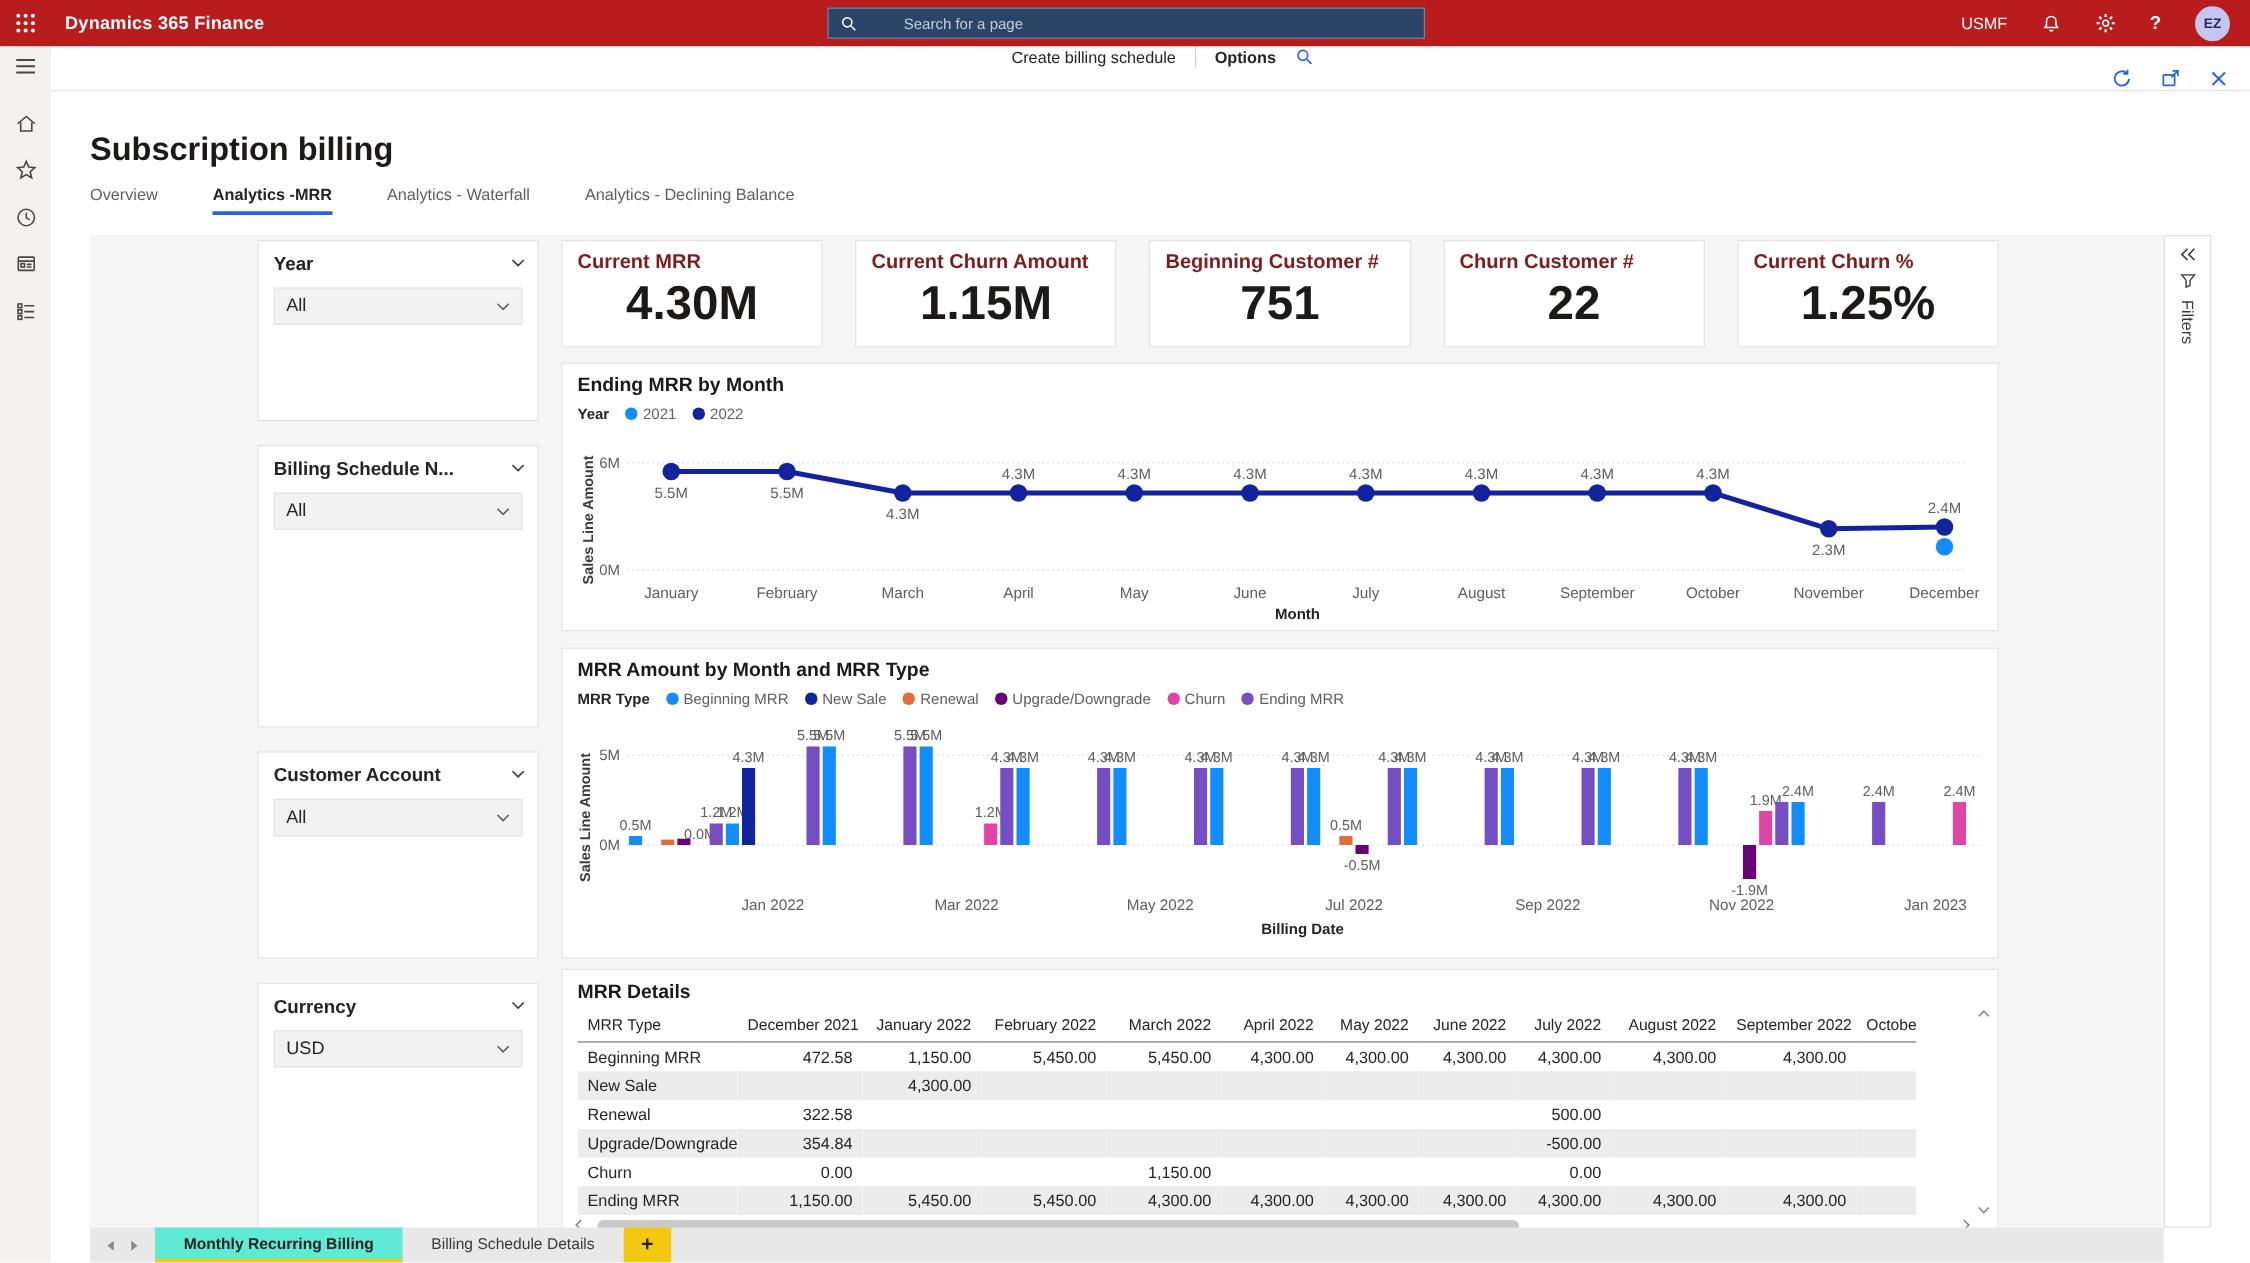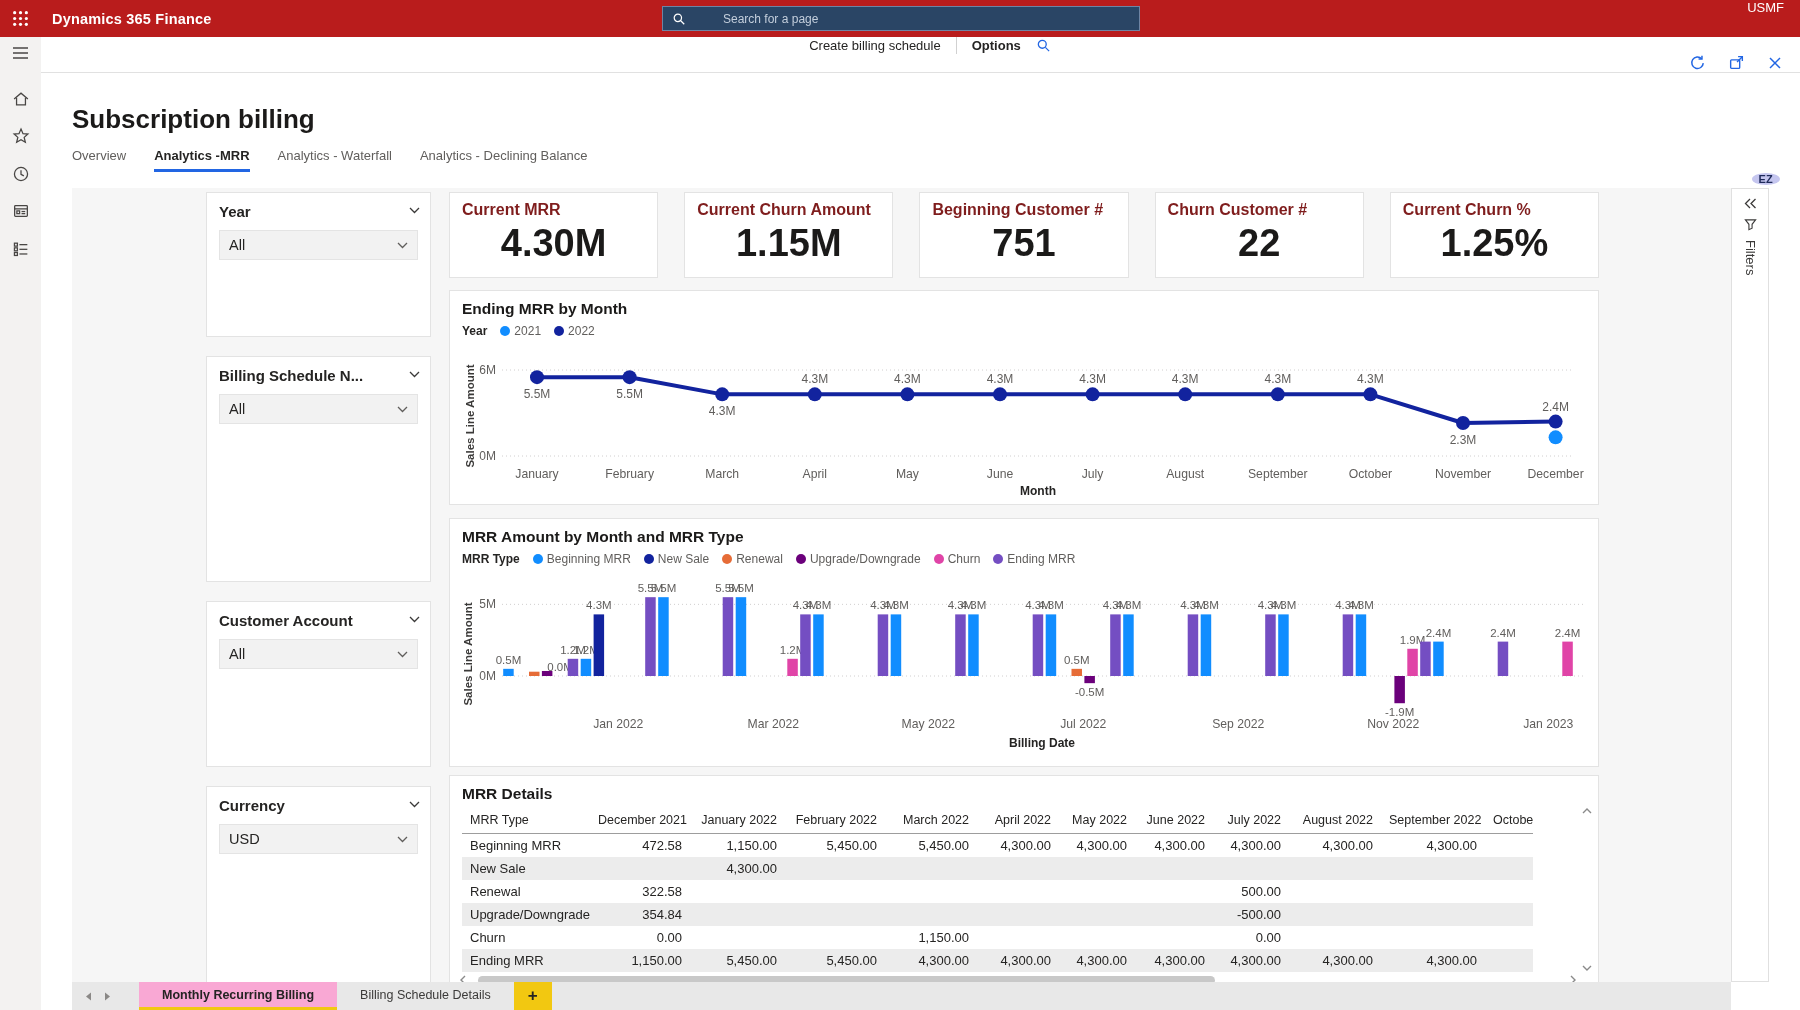--- a/index.html
+++ b/index.html
@@ -12,21 +12,21 @@
 
   
   .topbar { position:absolute; top:0; left:0; right:0; height:37px; background:#b91c1c;
     display:flex; align-items:center; color:#fff; z-index:6; }
   .waffle { width:41px; display:flex; justify-content:center; cursor:pointer; }
   .app-title { font-size:14.5px; font-weight:700; margin-left:11px; letter-spacing:.2px; }
   .top-search { position:absolute; left:662px; top:6px; width:478px; height:25px;
     background:#2A4565; border:1px solid #6E84A3; display:flex; align-items:center; padding:0 9px; gap:7px; }
   .top-search input { background:transparent; border:none; outline:none; color:#fff; font-size:12px; width:100%;margin-left:28px; }
   .top-search input::placeholder { color:#C3CEDC; }
-  .top-right { position:absolute; right:0; top:0; height:37px; display:flex; align-items:center; gap:27px; padding-right:16px;flex-direction:column; }
+  .top-right { position:absolute; right:0; top:0; height:37px; display:flex; align-items:center; gap:27px; padding-right:16px; }
   .company { font-size:13px; }
   .help-glyph { font-size:15px; font-weight:700; cursor:pointer; }
   .avatar { width:28px; height:28px; border-radius:50%; background:#C5C6EF; color:#1F2A5A;
     display:flex; align-items:center; justify-content:center; font-size:11px; font-weight:700; cursor:pointer; }
 
   
   .toolbar { position:absolute; top:37px; left:41px; right:0; height:36px; background:#fff;
     border-bottom:1px solid #E1E1E1; display:flex; align-items:center; z-index:5;flex-direction:column; }
   .tb-left { display:flex; align-items:center; gap:15px; padding-left:19px; font-size:13px; color:#252423; }
   .tb-create { cursor:pointer; }
@@ -36,21 +36,21 @@
   .tb-icon { cursor:pointer; display:flex; }
 
   
   .siderail { position:absolute; top:37px; left:0; width:41px; bottom:0; background:#F3F2F1;
     display:flex; flex-direction:column; align-items:center; z-index:4; }
   .rail-btn { cursor:pointer; display:flex; }
 
   
   .content { position:absolute; top:73px; left:41px; right:0; bottom:0; background:#fff; }
   .page-title { position:absolute; left:31px; top:31px; margin:0; font-size:26px; font-weight:700; color:#1B1A19; }
-  .tabs { position:absolute; left:31px; top:75px; display:flex; gap:28px; font-size:13px; color:#605E5C; }
+  .tabs { position:absolute; left:31px; top:75px; display:flex; gap:44px; font-size:13px; color:#605E5C; }
   .tab { padding-bottom:6px; cursor:pointer; border-bottom:3px solid transparent; }
   .tab.active { color:#252423; font-weight:700; border-bottom-color:#2266E3; }
 
   .canvas { position:absolute; left:31px; top:115px; width:1659px; height:794px; background:#F6F6F6; }
 
   
   .slicers { position:absolute; left:134px; top:4px; width:225px; }
   .slicer { position:relative; background:#fff; border:1px solid #E3E3E3; padding:10px 12px; }
   .slicer-title { font-size:15px; font-weight:700; color:#252423; white-space:nowrap; overflow:hidden; }
   .slicer-chev { position:absolute; right:10px; top:14px; cursor:pointer; display:flex; }
@@ -93,21 +93,21 @@
     border:1px solid #E0E0E0; display:flex; flex-direction:column; align-items:center; padding-top:9px; gap:9px; }
   .vtext { writing-mode:vertical-rl; font-size:13px; color:#3B3A39; }
 
   
   .bottom-tabs { position:absolute; left:31px; top:909px; width:1659px; height:28px; background:#E8E8E8;
     display:flex; align-items:stretch; }
   .bt-arrows { display:flex; align-items:center; gap:12px; padding:0 13px; }
   .bt-arrow { cursor:pointer; display:flex; }
   .bt-tab { display:flex; align-items:center; padding:0 23px; font-size:12.5px; color:#3B3A39; cursor:pointer;
     border-bottom:3px solid transparent; white-space:nowrap; }
-  .bt-tab.active { background:#f9a8d4; color:#252423; font-weight:700; border-bottom-color:#F2C811;margin-left:15px; }
+  .bt-tab.active { background:#5eead4; color:#252423; font-weight:700; border-bottom-color:#F2C811; }
   .bt-add { width:38px; background:#F2C811; display:flex; align-items:center; justify-content:center;
     font-size:17px; font-weight:700; color:#252423; cursor:pointer; }
 </style>
 </head>
 <body>
 
 <header class="topbar">
   <span class="waffle">
     <svg width="17" height="17" viewBox="0 0 16 16">
         <g fill="#fff">

